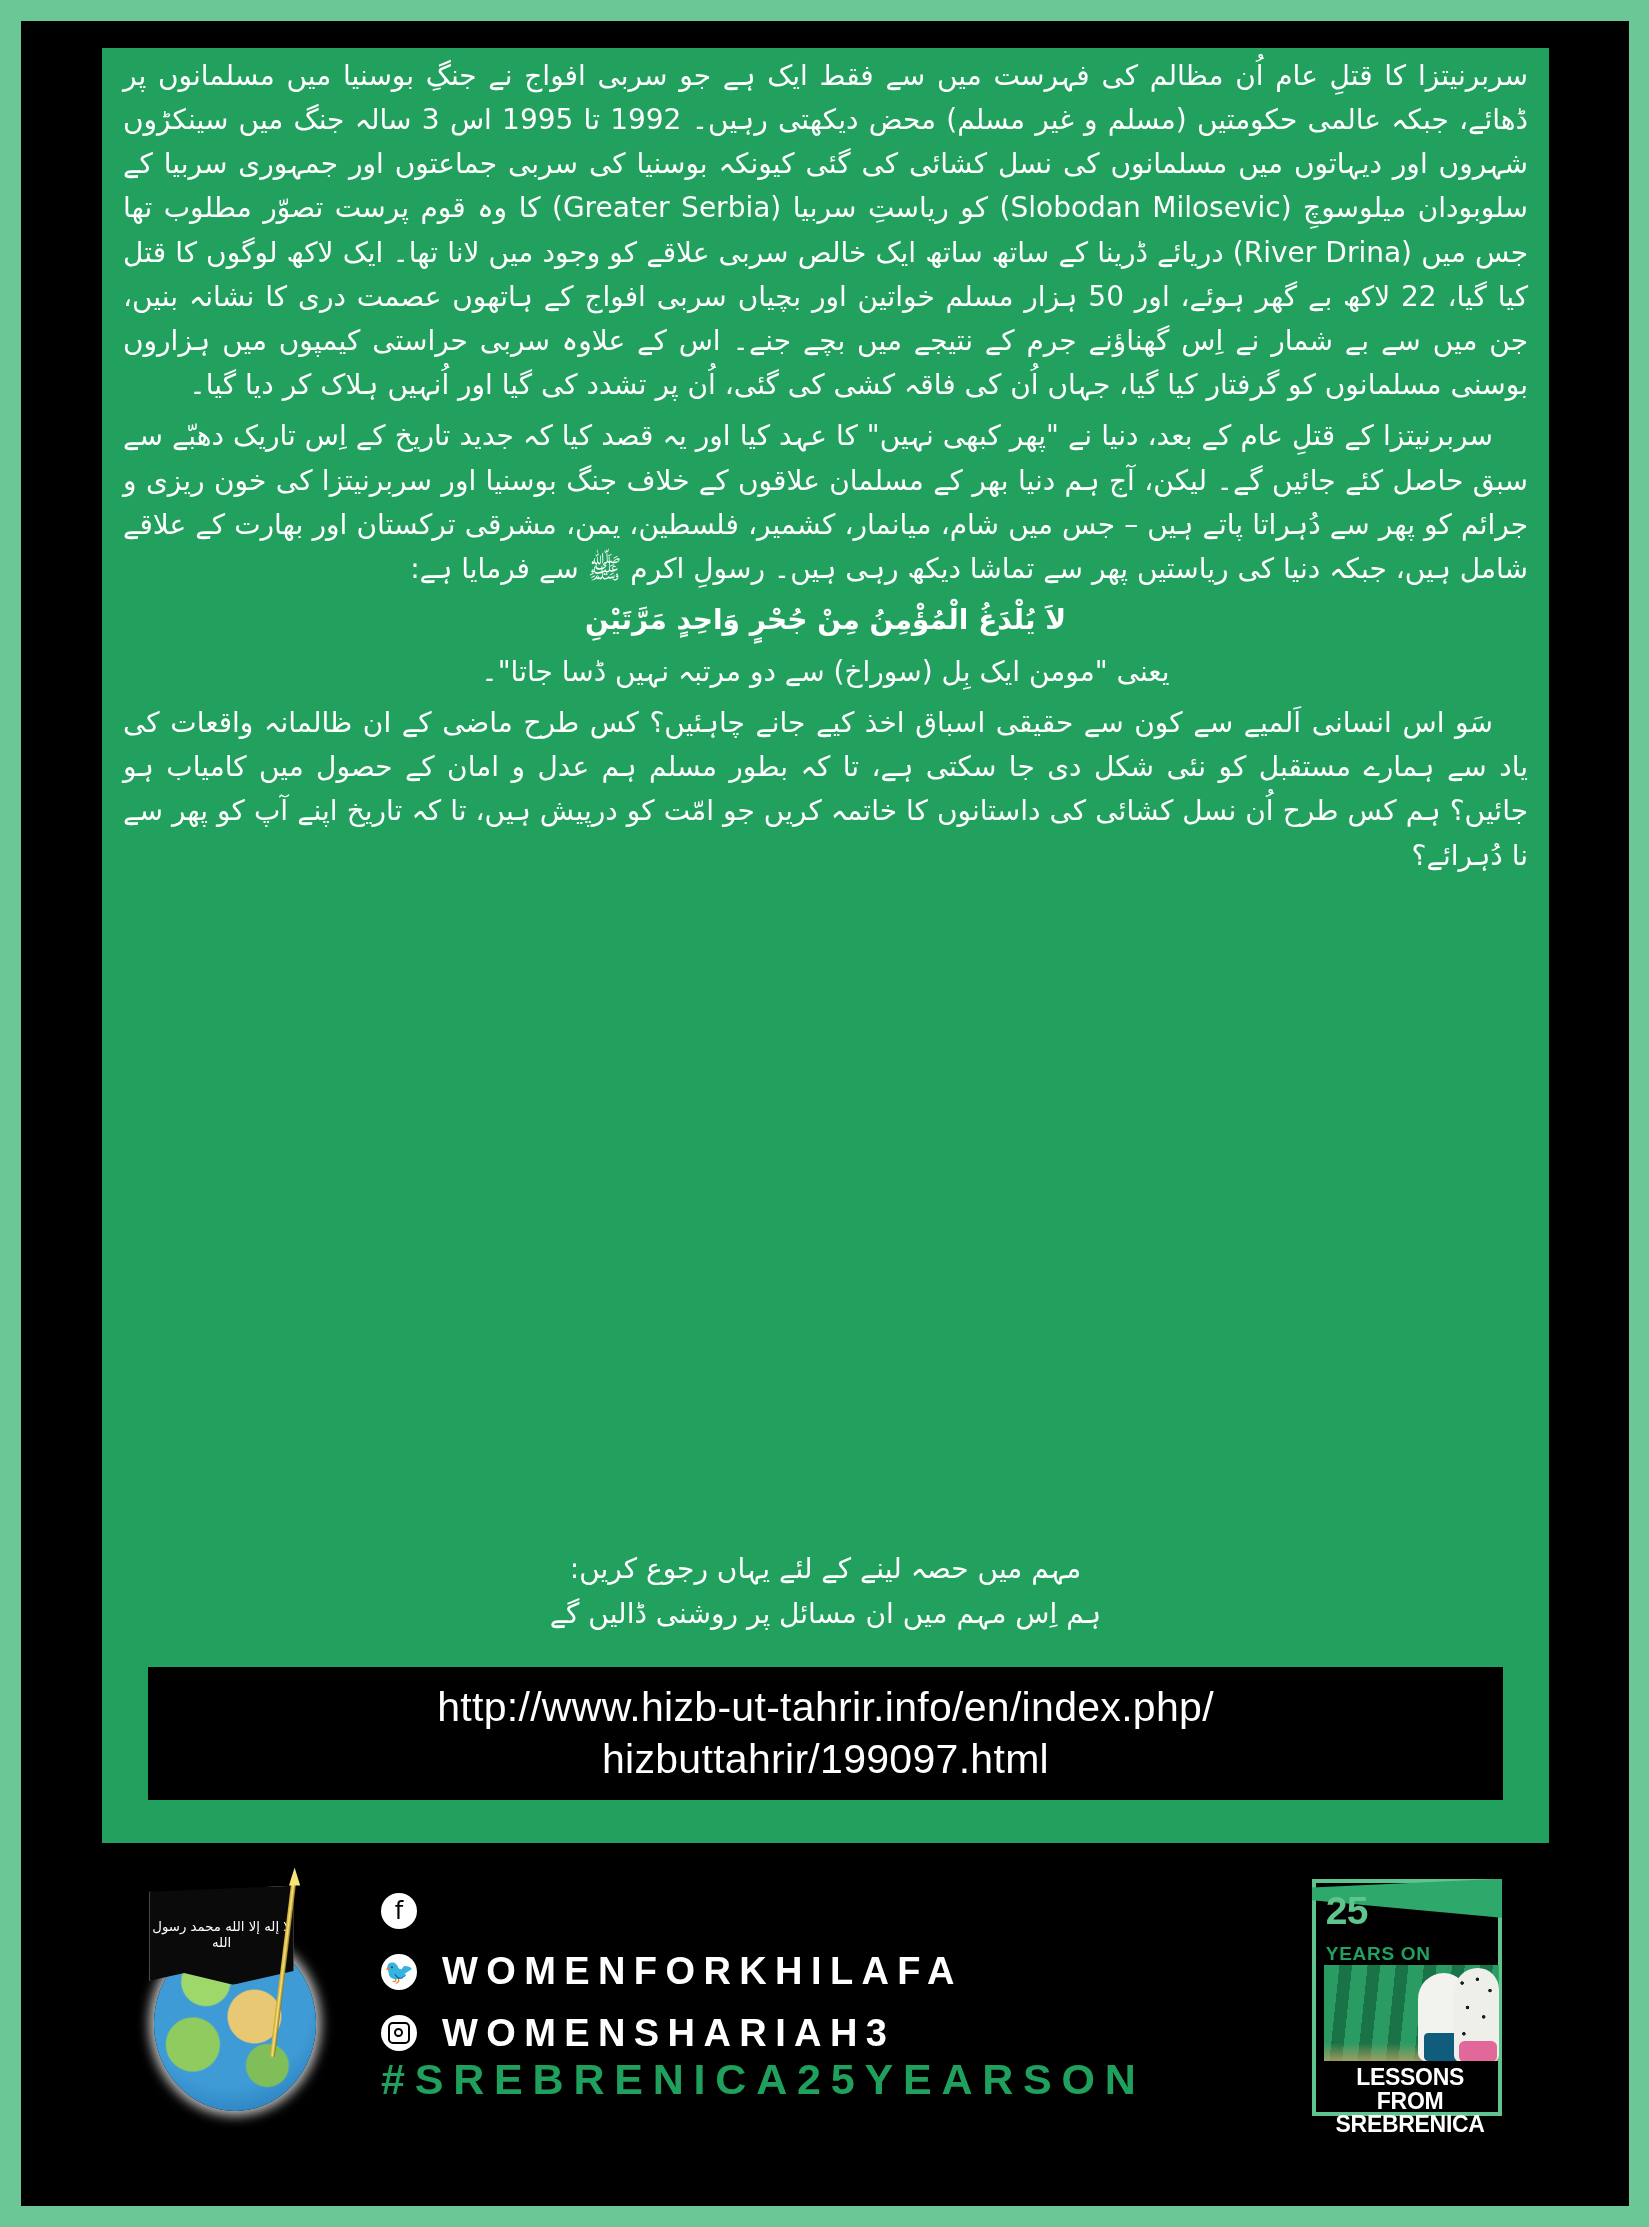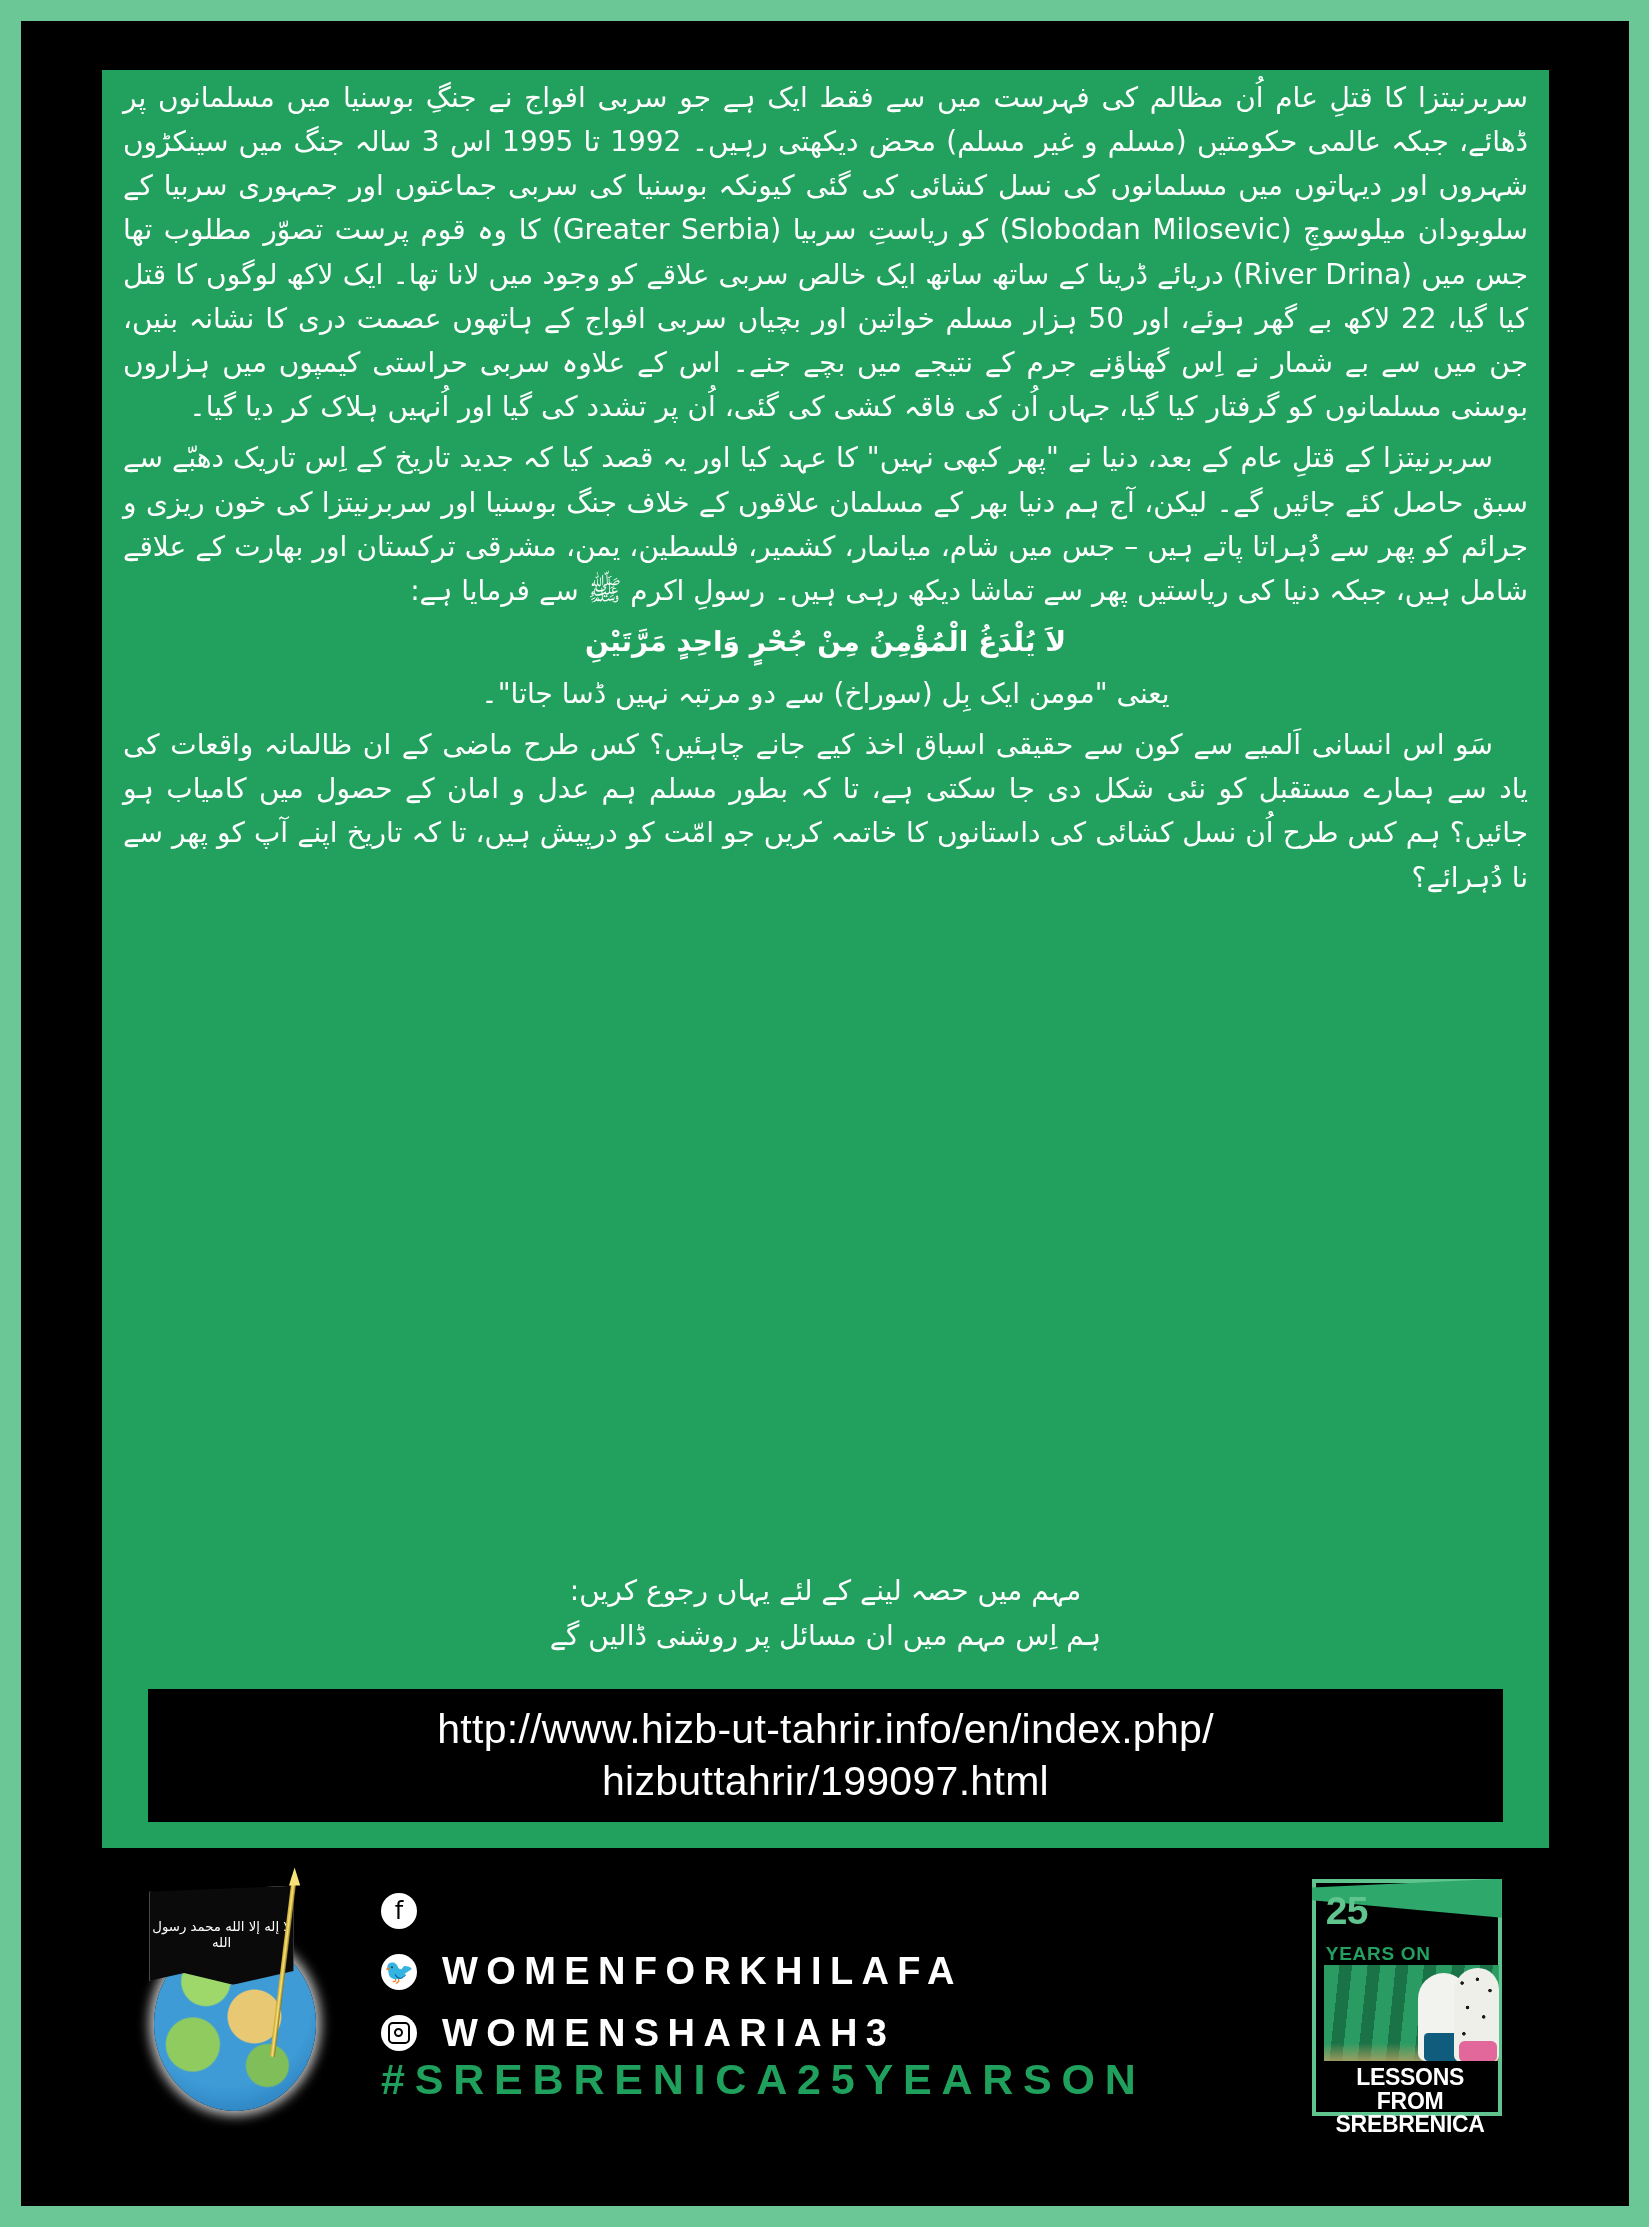--- a/index.html
+++ b/index.html
@@ -27,21 +27,21 @@
     position: absolute;
     left: 21px;
     top: 21px;
     right: 21px;
     bottom: 21px;
     background: #000000;
   }
   .green-panel {
     position: absolute;
     left: 102px;
-    top: 70px;
+    top: 48px;
     width: 1447px;
     height: 1795px;
     background: #22A05E;          
     box-sizing: border-box;
     overflow: hidden;
   }
 
   
   .body-copy {
     position: absolute;

